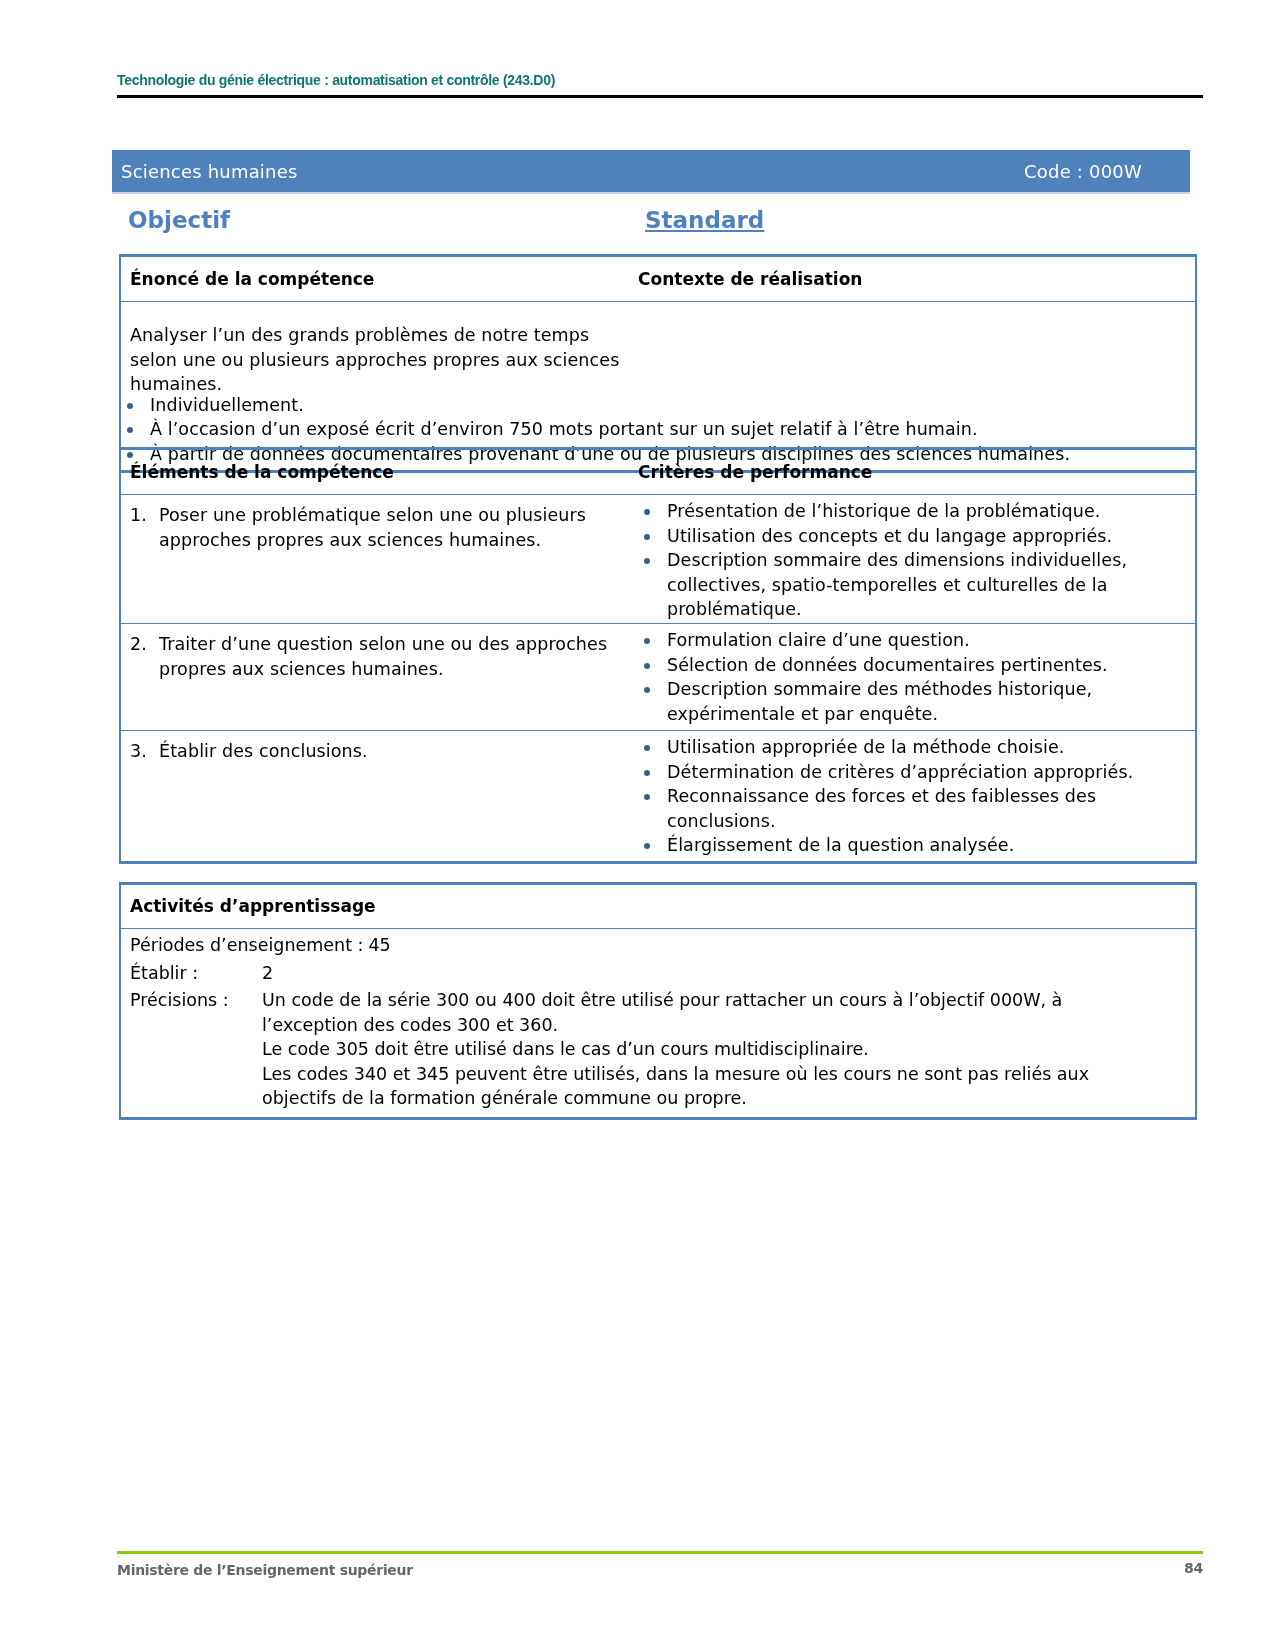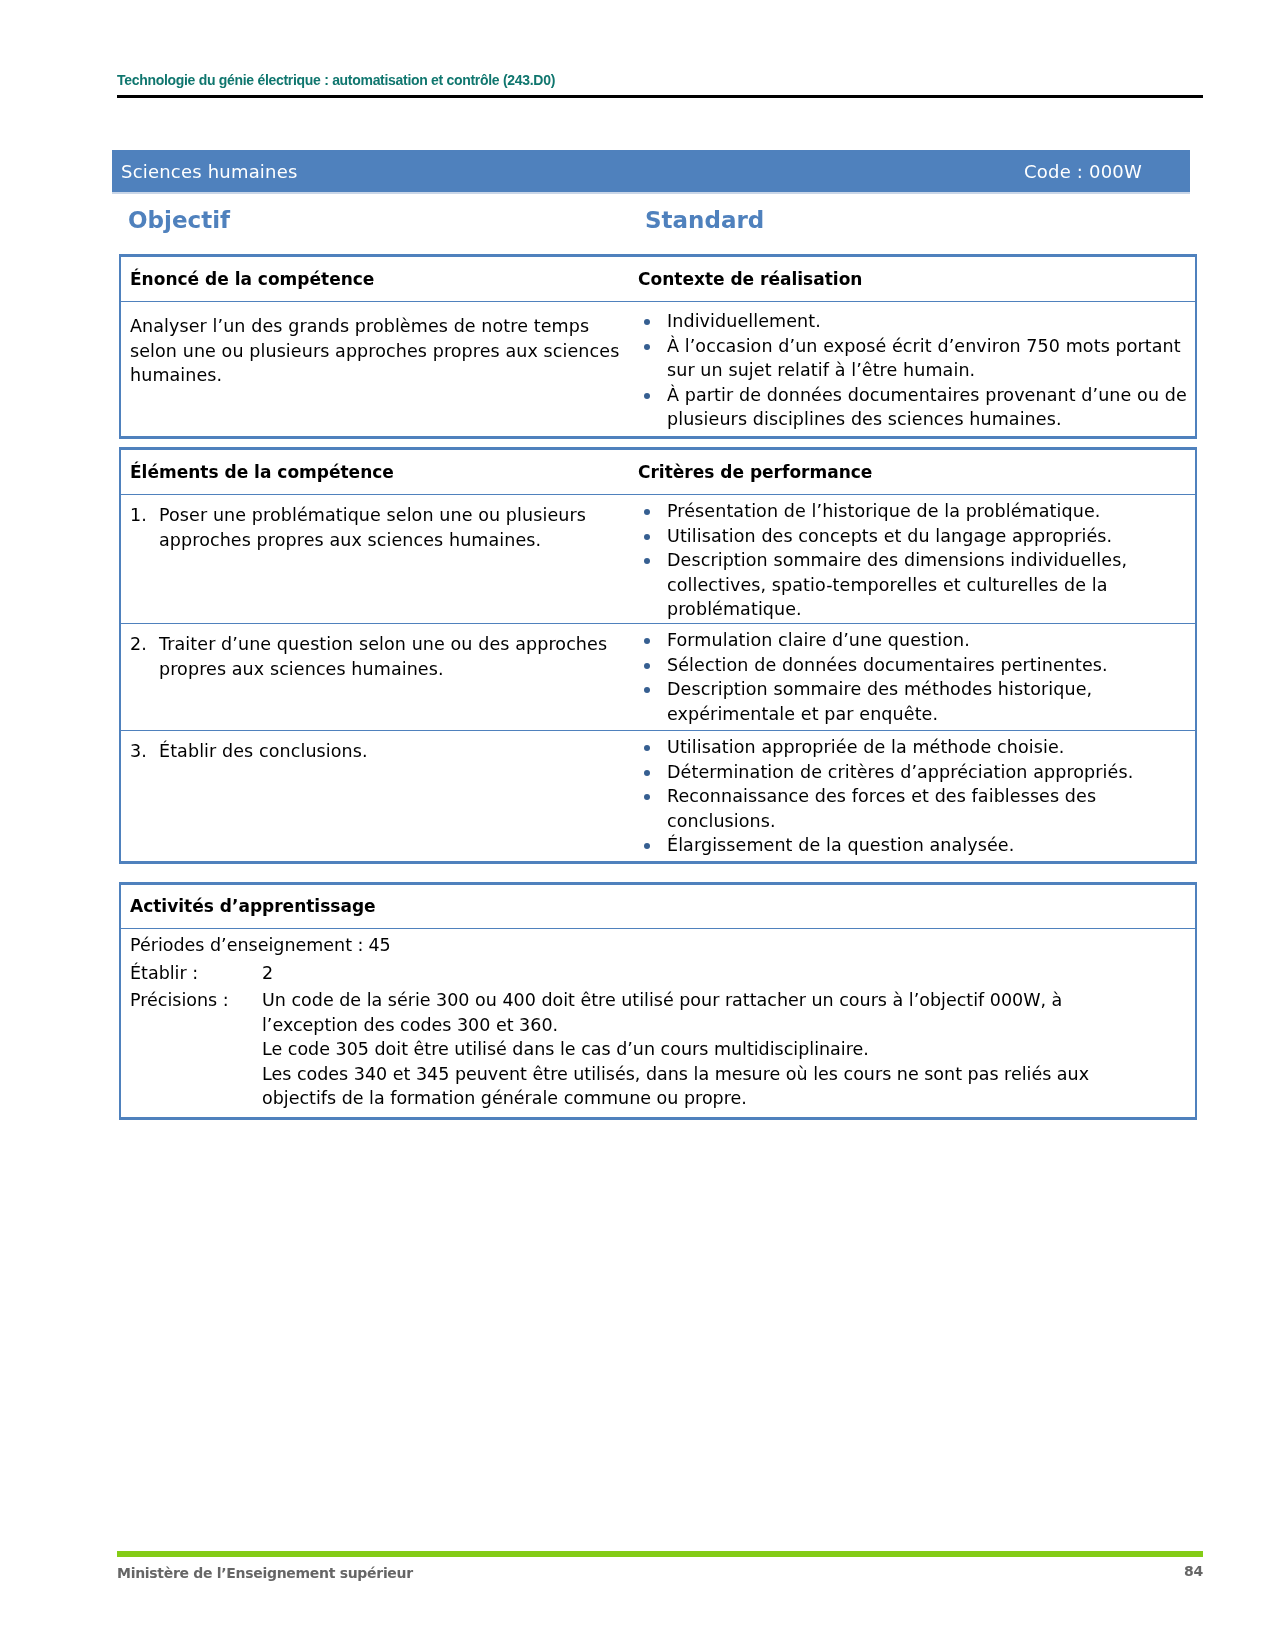--- a/index.html
+++ b/index.html
@@ -5,39 +5,39 @@
   html, body { margin:0; padding:0; background:#fff; }
   body { width:1275px; height:1650px; position:relative; font-family:"DejaVu Sans", sans-serif; color:#000; overflow:hidden; }
   .page-header { position:absolute; left:117px; top:70px; width:1086px; border-bottom:3px solid #000; padding-bottom:6px; }
   .page-header span { font-family:Liberation Sans, sans-serif; font-weight:bold; font-size:14px; color:#0f766e; letter-spacing:-0.3px; }
   .banner { position:absolute; left:112px; top:150px; width:1078px; height:42px; background:#4f81bd; color:#fff; box-shadow:0 2px 0 #c9d6e8; }
   .banner .title { position:absolute; left:9px; top:11px; font-size:18px; letter-spacing:0.2px; }
   .banner .code { position:absolute; right:48px; top:11px; font-size:18px; letter-spacing:0.2px; }
   .section-heads { position:absolute; top:207px; left:119px; width:1078px; height:34px; }
   .section-heads .h { position:absolute; top:0; font-size:23px; font-weight:bold; color:#4f81bd; }
   .section-heads .h.obj { left:9px; }
-  .section-heads .h.std { left:526px; }
+  .section-heads .h.std { left:526px;text-decoration:underline; }
   .box { position:absolute; left:119px; width:1074px; border:2px solid #4f81bd; border-top-width:3px; border-bottom-width:3px; }
   .row { display:flex; border-top:1px solid #4f81bd; }
   .row:first-child { border-top:none; }
   .cell-l { width:517px; padding:0 0 0 9px; box-sizing:border-box; }
   .cell-r { flex:1; padding:0 0 0 0; box-sizing:border-box; }
   .hdr { font-weight:bold; font-size:17px; height:44px; line-height:44px; }
   .hdr .cell-l, .hdr .cell-r { white-space:nowrap; }
   .body-txt { font-size:17.5px; line-height:24.5px; letter-spacing:0.1px; }
   ul.bul { list-style:none; margin:0; padding:0; }
   ul.bul li { position:relative; padding-left:29px; }
   ul.bul li::before { content:""; position:absolute; left:6px; top:10px; width:6px; height:6px; border-radius:50%; background:#365f91; }
   ol.num { list-style:none; margin:0; padding:0; }
   ol.num li { position:relative; padding-left:29px; }
   ol.num li .n { position:absolute; left:0; top:0; }
   .act-row { display:flex; font-size:17.5px; line-height:24.5px; }
   .act-label { width:132px; flex-shrink:0; }
   .act-row.periods .act-label { width:auto; margin-right:5px; }
-  .page-footer { position:absolute; left:117px; top:1551px; width:1086px; border-top:6px solid #84cc16; padding-top:6px; }
+  .page-footer { position:absolute; left:117px; top:1551px; width:1086px; border-top:3px solid #84cc16; padding-top:6px; }
   .page-footer span { font-weight:bold; font-size:14px; color:#666; letter-spacing:-0.3px; }
   .page-footer .pnum { position:absolute; right:0; top:6px; }
 </style>
 </head>
 <body>
 
 <div class="page-header">
   <span>Technologie du génie électrique : automatisation et contrôle (243.D0)</span>
 </div>
 
@@ -49,21 +49,21 @@
 <div class="section-heads">
   <span class="h obj">Objectif</span>
   <span class="h std">Standard</span>
 </div>
 
 <div class="box" style="top:254px;">
   <div class="row hdr">
     <div class="cell-l">Énoncé de la compétence</div>
     <div class="cell-r">Contexte de réalisation</div>
   </div>
-  <div class="row body-txt" style="padding:11px 0 4px 0;">
+  <div class="row body-txt" style="padding:20px 0 4px 0;flex-direction:column;">
     <div class="cell-l" style="padding-top:1px;">Analyser l’un des grands problèmes de notre temps selon une ou plusieurs approches propres aux sciences humaines.</div>
     <div class="cell-r" style="margin-top:-4px;">
       <ul class="bul">
         <li>Individuellement.</li>
         <li>À l’occasion d’un exposé écrit d’environ 750 mots portant sur un sujet relatif à l’être humain.</li>
         <li>À partir de données documentaires provenant d’une ou de plusieurs disciplines des sciences humaines.</li>
       </ul>
     </div>
   </div>
 </div>

